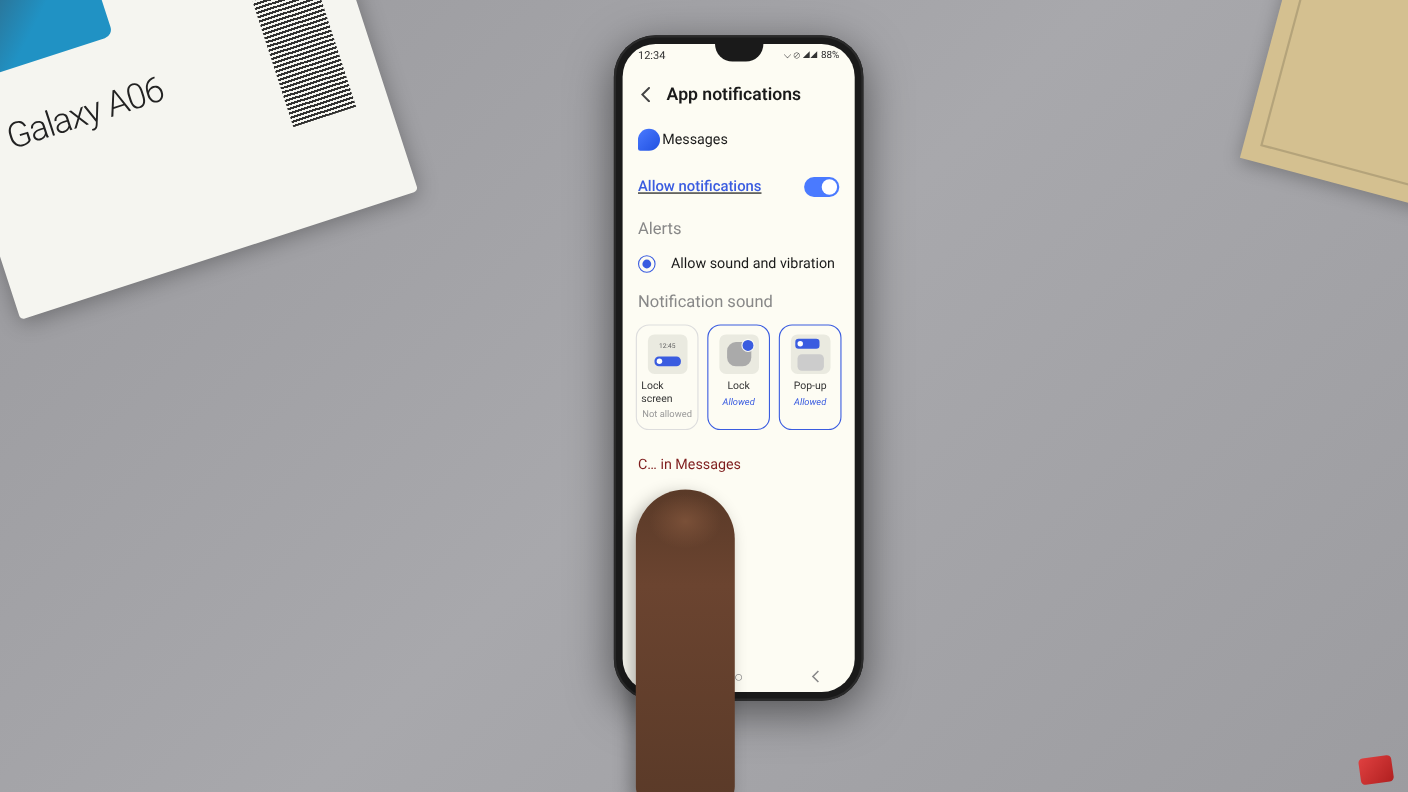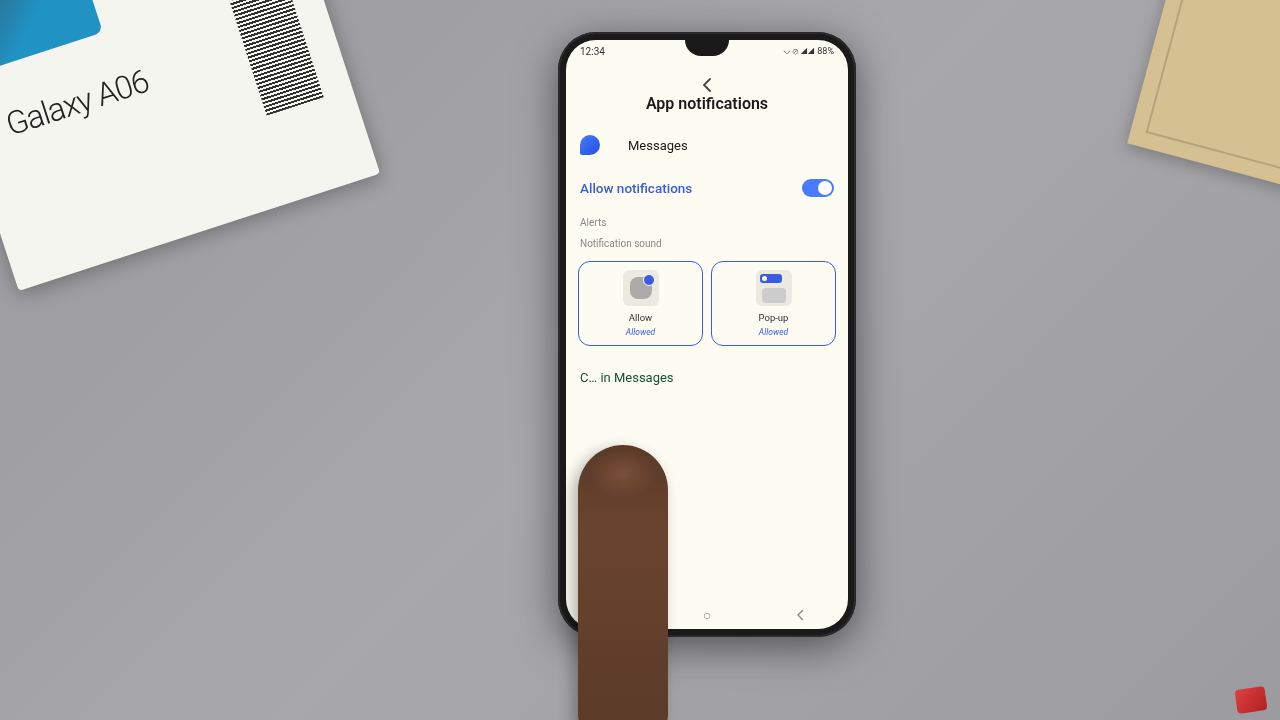--- a/index.html
+++ b/index.html
@@ -69,21 +69,21 @@
     position: absolute;
     inset: 15px;
     border: 2px solid rgba(0,0,0,0.15);
   }
   
   
   .phone-frame {
     position: absolute;
     top: 32px;
     left: 558px;
-    width: 298px;
+    width: 227px;
     height: 605px;
     background: #1a1a1a;
     border-radius: 38px;
     box-shadow: 0 10px 40px rgba(0,0,0,0.5), inset 0 0 0 2px #2a2a2a;
     padding: 8px;
   }
   .phone-screen {
     width: 100%;
     height: 100%;
     background: #fdfcf3;
@@ -119,61 +119,62 @@
     align-items: center;
     gap: 3px;
     font-size: 9px;
   }
   
   
   .header {
     display: flex;
     align-items: center;
     padding: 14px 12px 12px;
-    flex-direction: column;
+    gap: 10px;
   }
   .back-btn {
     width: 18px;
     height: 18px;
     display: flex;
     align-items: center;
     justify-content: center;
     color: #444;
   }
   .header-title {
     font-size: 16px;
     font-weight: 600;
     color: #1a1a1a;
   }
   
   
   .app-row {
     display: flex;
     align-items: center;
     padding: 10px 14px;
-    gap: 28px;
+    gap: 2px;
   }
   .app-icon {
     width: 20px;
     height: 20px;
     background: linear-gradient(135deg, #4a7aff, #2050e0);
     border-radius: 50% 50% 50% 10%;
     position: relative;
   }
   .app-name {
     font-size: 13px;
     color: #1a1a1a;
   }
   
   
   .allow-row {
     display: flex;
     align-items: center;
     justify-content: space-between;
     padding: 14px 14px;
+    text-decoration: underline;
   }
   .allow-label {
     color: #3a5ce0;
     font-size: 13.5px;
     font-weight: 500;
   }
   .toggle {
     width: 32px;
     height: 18px;
     background: #4a7aff;
@@ -187,21 +188,21 @@
     top: 2px;
     width: 14px;
     height: 14px;
     background: #fff;
     border-radius: 50%;
   }
   
   
   .section-label {
     padding: 6px 14px 4px;
-    font-size: 10px;
+    font-size: 15px;
     color: #888;
   }
   
   
   .radio-row {
     display: flex;
     align-items: center;
     padding: 11px 14px;
     gap: 14px;
   }
@@ -343,21 +344,21 @@
   }
   .type-status.allowed {
     color: #3a5ce0;
     font-style: italic;
   }
   
   
   .bottom-link {
     padding: 10px 14px;
     font-size: 13px;
-    color: #14532d;
+    color: #7f1d1d;
   }
   
   
   .nav-bar {
     position: absolute;
     bottom: 0;
     left: 0;
     right: 0;
     height: 28px;
     display: flex;
@@ -442,27 +443,39 @@
       <div class="app-name">Messages</div>
     </div>
 
     <div class="allow-row">
       <div class="allow-label">Allow notifications</div>
       <div class="toggle"></div>
     </div>
 
     <div class="section-label">Alerts</div>
 
+    <div class="radio-row">
+      <div class="radio checked"></div>
+      <div class="radio-label">Allow sound and vibration</div>
+    </div>
 
     <div class="section-label">Notification sound</div>
 
     <div class="type-grid">
+      <div class="type-card">
+        <div class="type-preview prev-lock">
+          <div class="tiny-time">12:45</div>
+          <div class="tiny-bar"></div>
+        </div>
+        <div class="type-title">Lock screen</div>
+        <div class="type-status">Not allowed</div>
+      </div>
       <div class="type-card selected">
         <div class="type-preview prev-badge"></div>
-        <div class="type-title">Allow</div>
+        <div class="type-title">Lock</div>
         <div class="type-status allowed">Allowed</div>
       </div>
       <div class="type-card selected">
         <div class="type-preview prev-popup">
           <div class="prev-popup-card"></div>
         </div>
         <div class="type-title">Pop-up</div>
         <div class="type-status allowed">Allowed</div>
       </div>
     </div>

